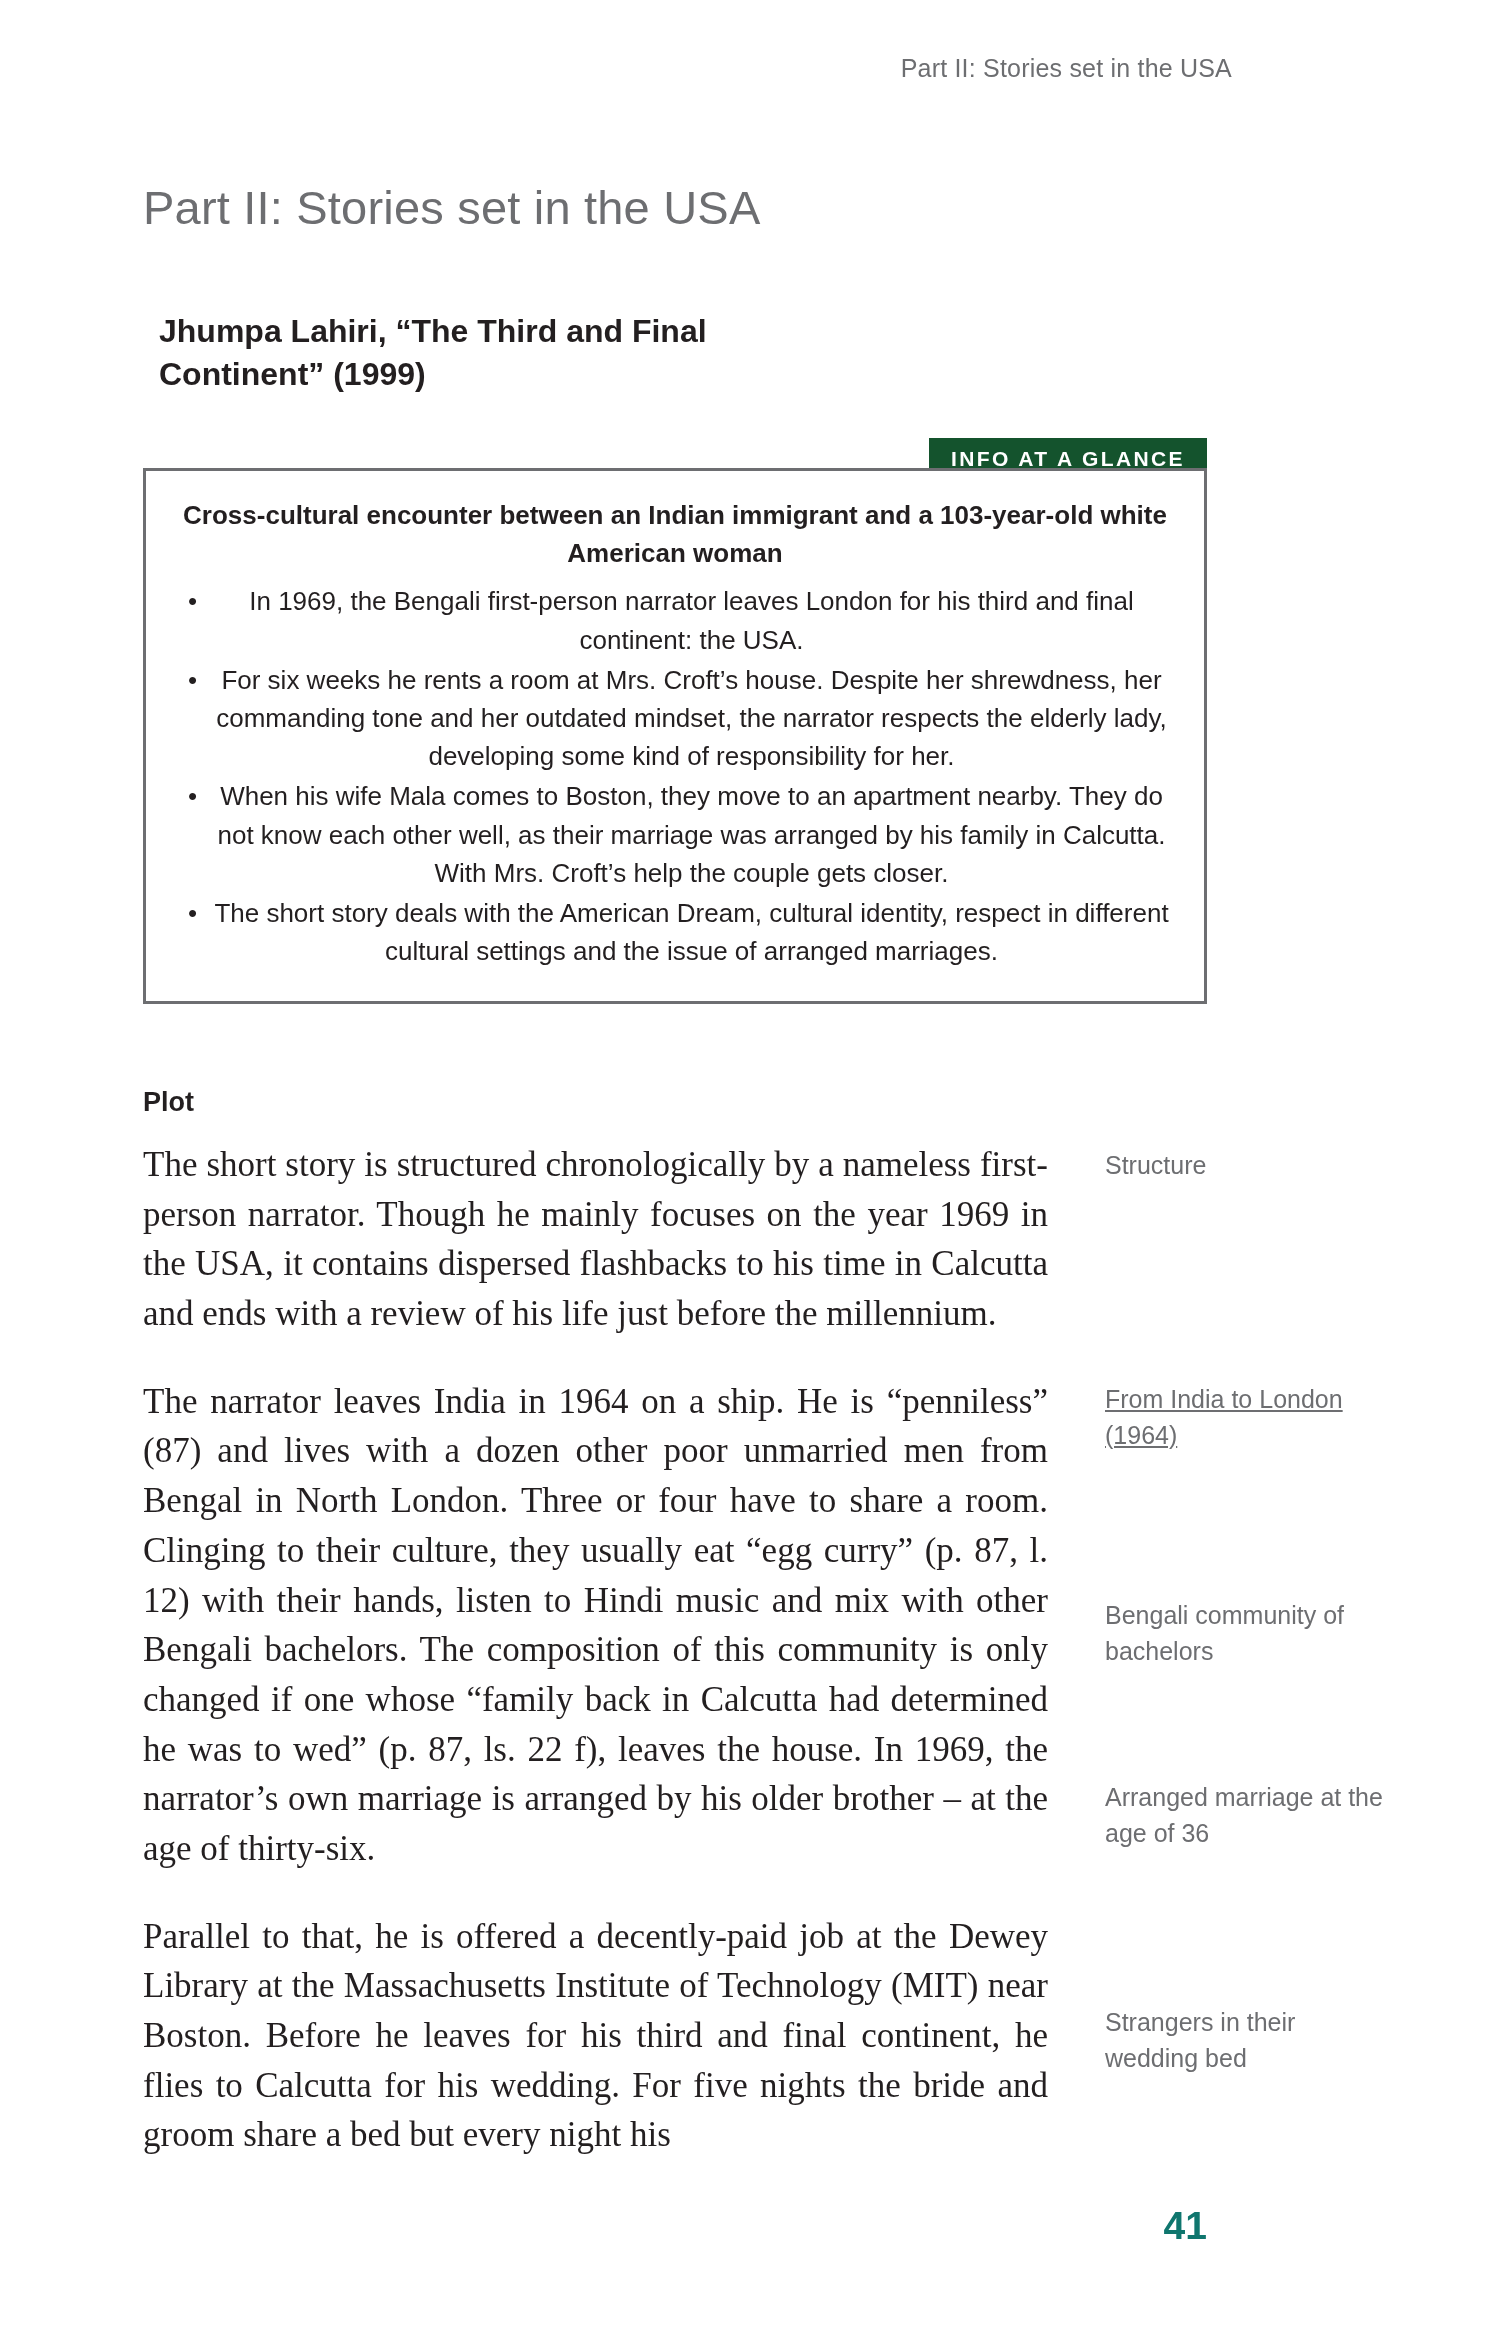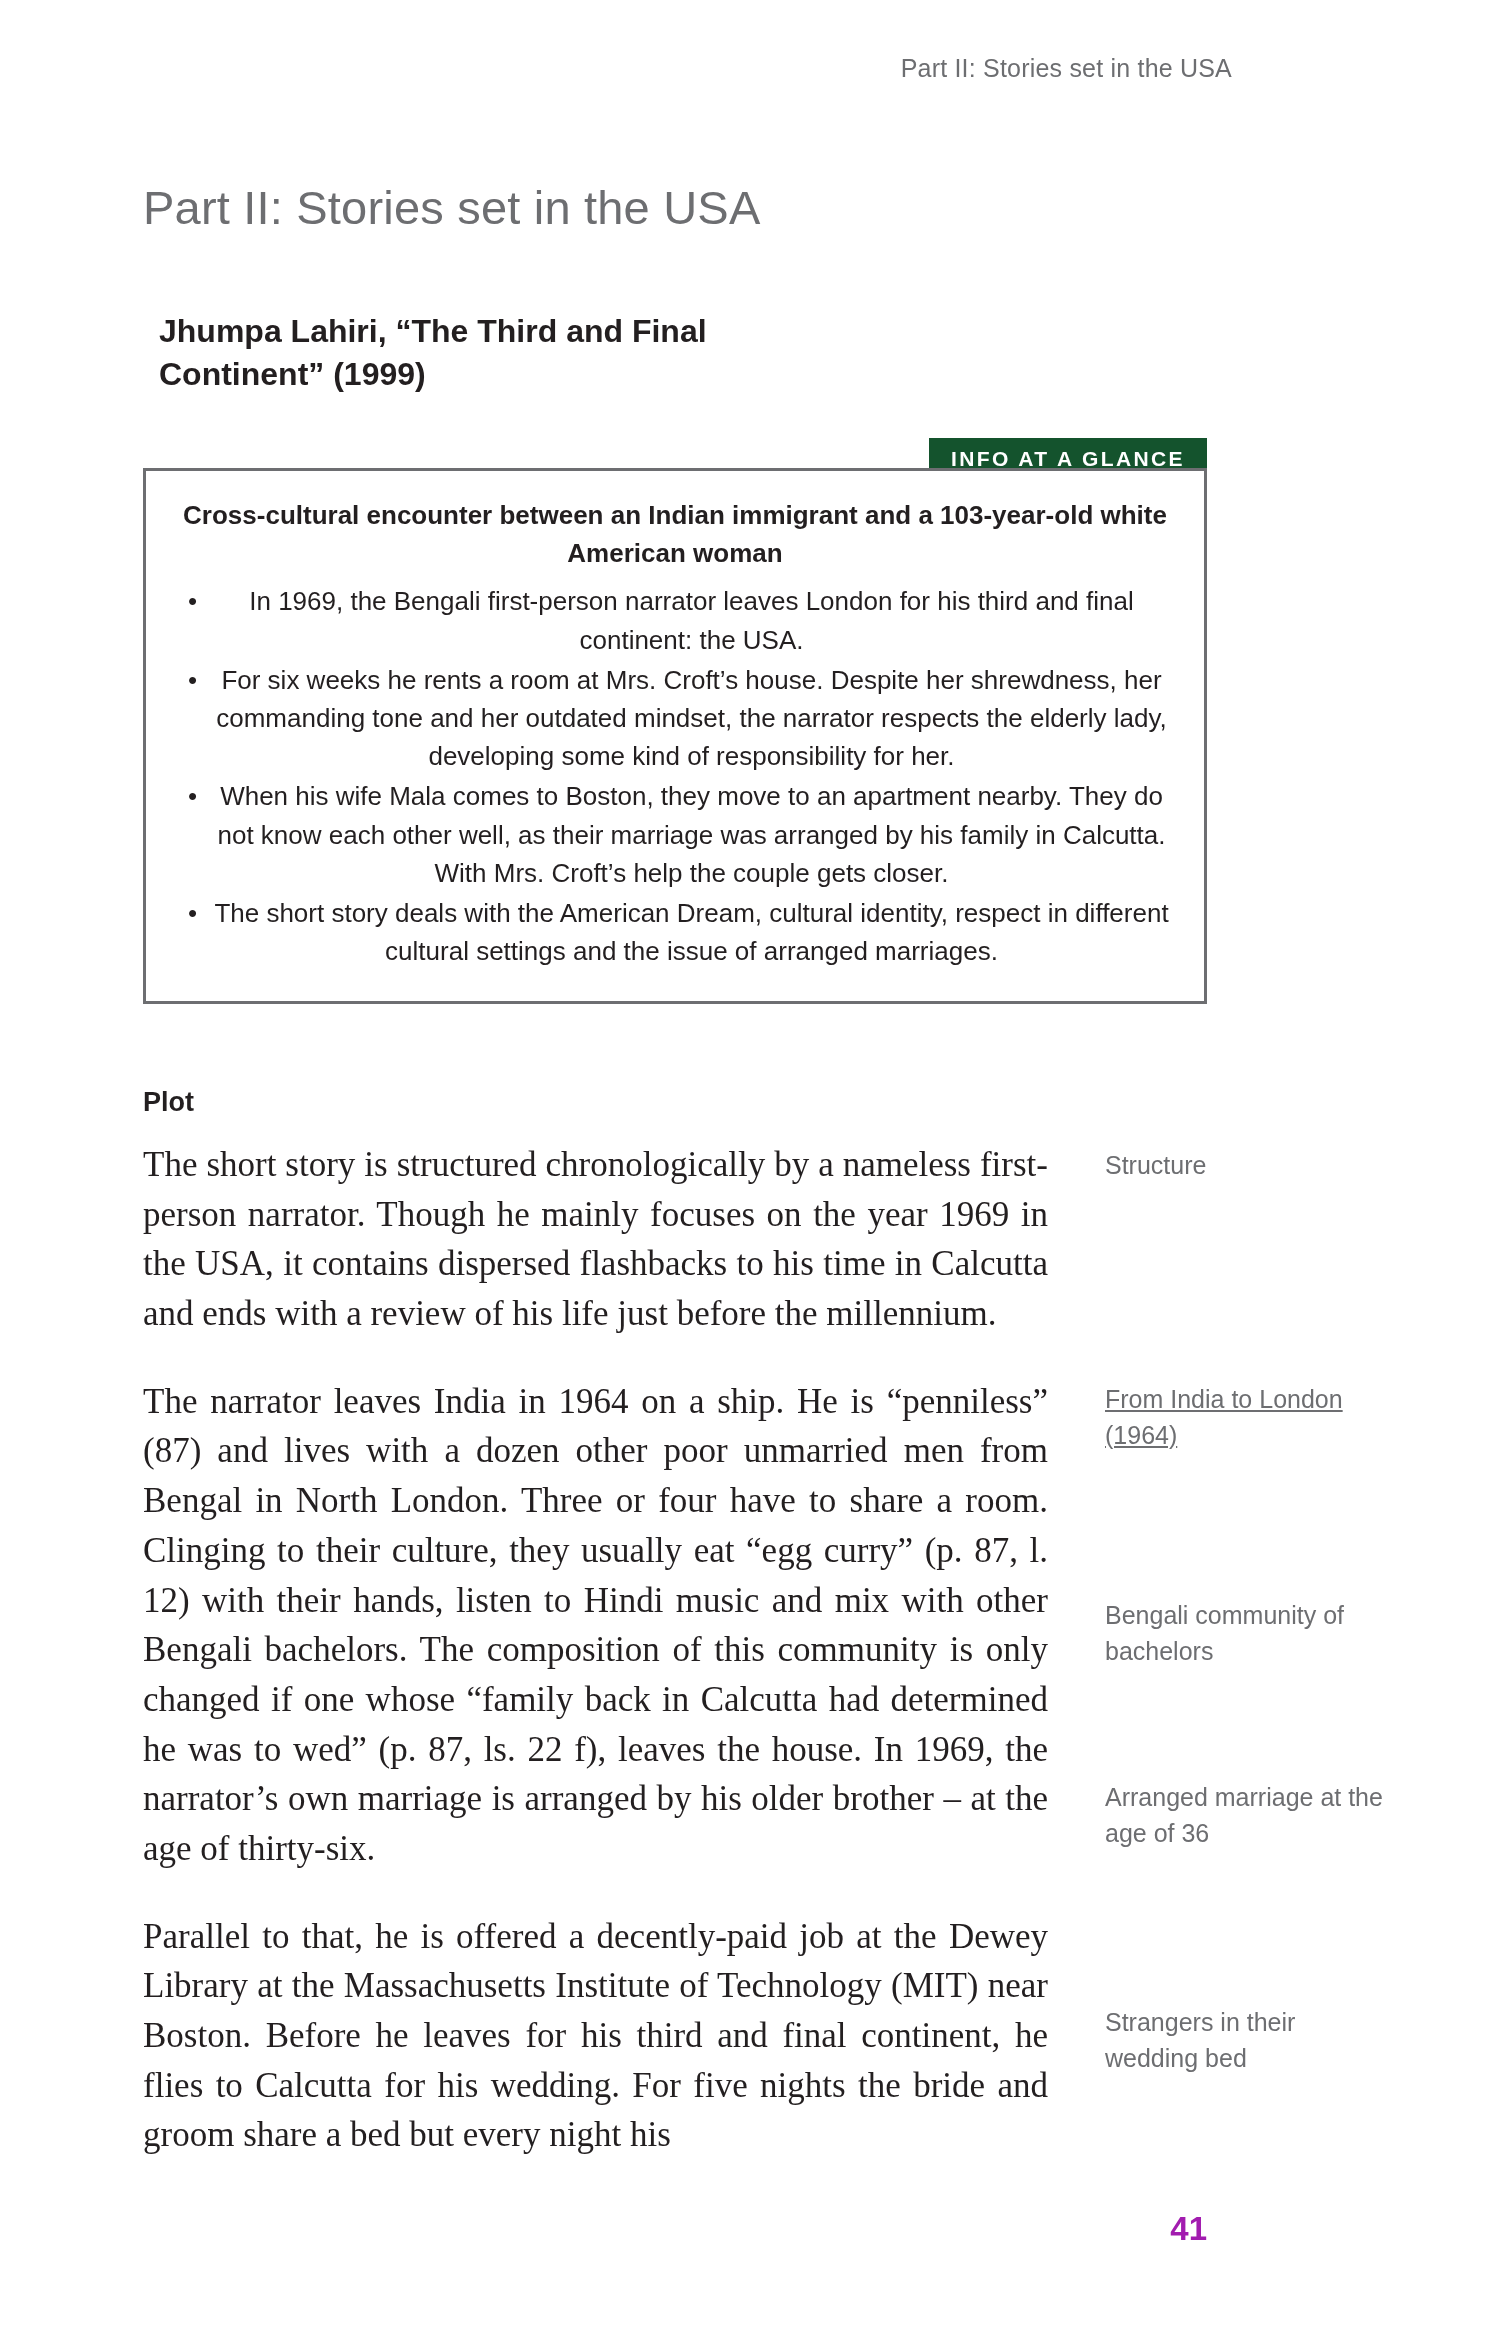--- a/index.html
+++ b/index.html
@@ -146,23 +146,23 @@
   .note-2 { top: 1382px; text-decoration: underline; }
   .note-3 { top: 1598px; }
   .note-4 { top: 1780px; }
   .note-5 { top: 2005px; }
 
   
   .folio {
     position: absolute;
     right: 143px;
     bottom: 90px;
-    font-size: 33px;
-    font-weight: bold;
-    color: #a21caf;
+    font-size: 39px;
+    font-weight: bold;
+    color: #0f766e;
   }
 </style>
 </head>
 <body>
 
 <div class="page">
 
   <div class="running-head">Part II: Stories set in the USA</div>
 
   <div class="part-title">Part II: Stories set in the USA</div>

